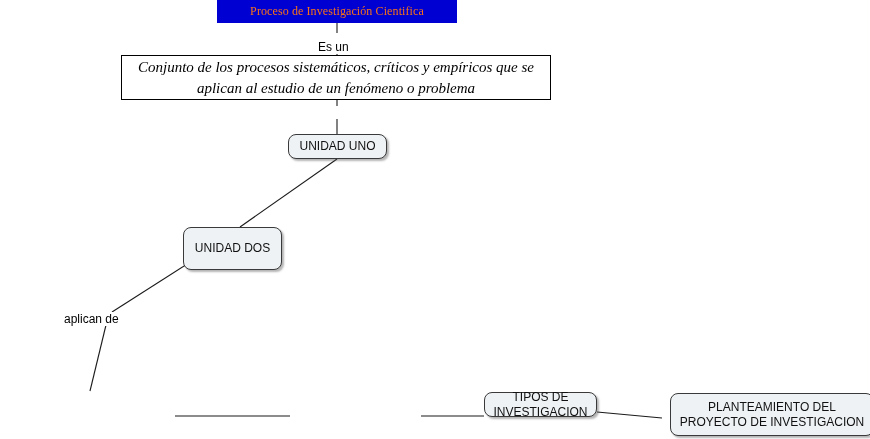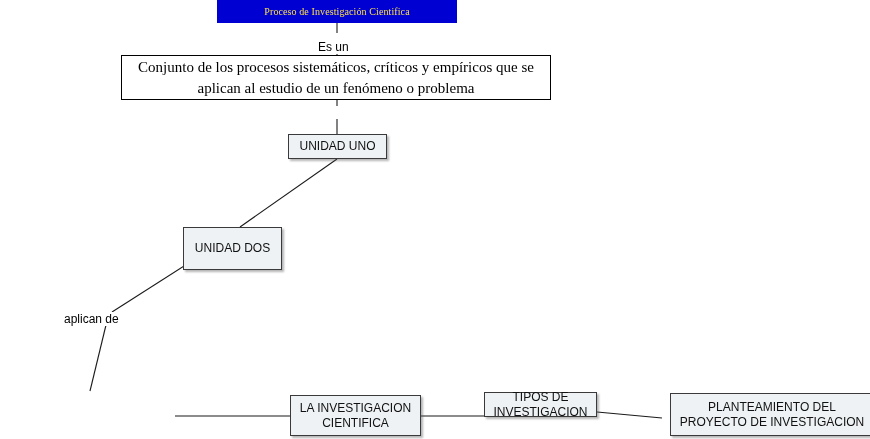--- a/index.html
+++ b/index.html
@@ -25,23 +25,23 @@
   }
 
   
   .title-banner {
     position: absolute;
     left: 217px;
     top: 0px;
     width: 240px;
     height: 23px;
     background: #0000d2;
-    color: #fde047;
+    color: #f97316;
     font-family: "Liberation Serif", serif;
-    font-size: 10px;
+    font-size: 12px;
     line-height: 23px;
     text-align: center;
     white-space: nowrap;
     letter-spacing: 0.1px;
   }
 
   
   .def-box {
     position: absolute;
     left: 121px;
@@ -53,28 +53,29 @@
     box-sizing: border-box;
     font-family: "Liberation Serif", serif;
     font-size: 15px;
     line-height: 21px;
     color: #000000;
     text-align: center;
     display: flex;
     align-items: center;
     justify-content: center;
     padding: 0 4px;
+    font-style: italic;
   }
 
   
   .node {
     position: absolute;
     background: #eef2f4;
     border: 1px solid #3a3a3a;
-    border-radius: 0;
+    border-radius: 8px;
     box-sizing: border-box;
     display: flex;
     align-items: center;
     justify-content: center;
     text-align: center;
     font-family: "Liberation Sans", sans-serif;
     font-size: 12px;
     line-height: 15px;
     color: #111111;
     box-shadow: 2px 2px 2px rgba(90, 90, 90, 0.45);
@@ -129,26 +130,20 @@
 
   <div class="link-label" style="left:305px; top:105px;margin-top:32px;">Posee dos</div>
 
   <div class="node" style="left:288px; top:134px; width:99px; height:25px;">UNIDAD UNO</div>
 
   <div class="node" style="left:183px; top:227px; width:99px; height:43px;">UNIDAD DOS</div>
 
   <div class="link-label" style="left:62px; top:312px;">aplican de</div>
 
 
-  <div class="node" style="left:290px; top:395px; width:131px; height:41px;">
-    <div>
-      <span>LA INVESTIGACION</span><br>
-      <span>CIENTIFICA</span>
-    </div>
-  </div>
 
   <div class="node" style="left:484px; top:392px; width:113px; height:25px;">
     <div>
       <span>TIPOS DE</span><br>
       <span>INVESTIGACION</span>
     </div>
   </div>
 
   <div class="node" style="left:662px; top:393px; width:204px; height:43px;margin-left:8px;">
     <div>

